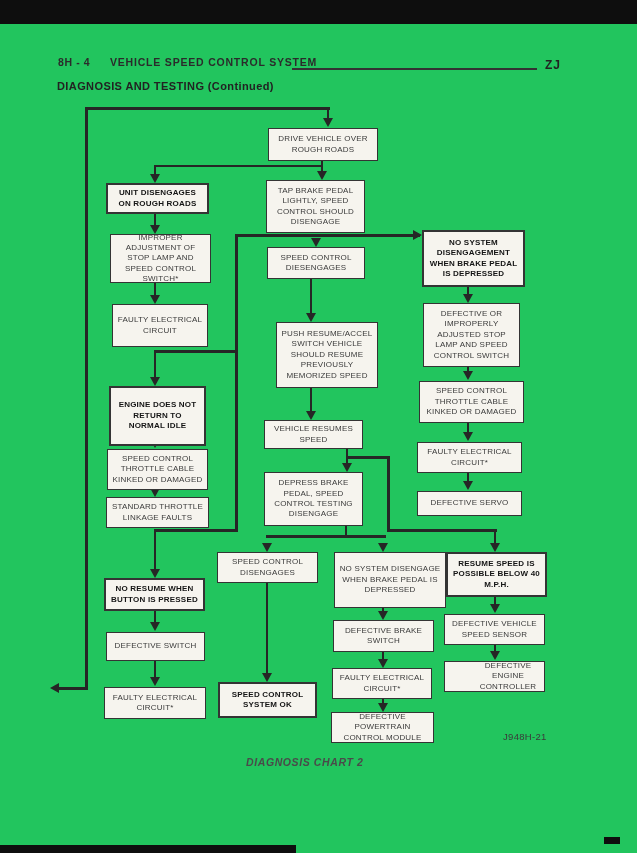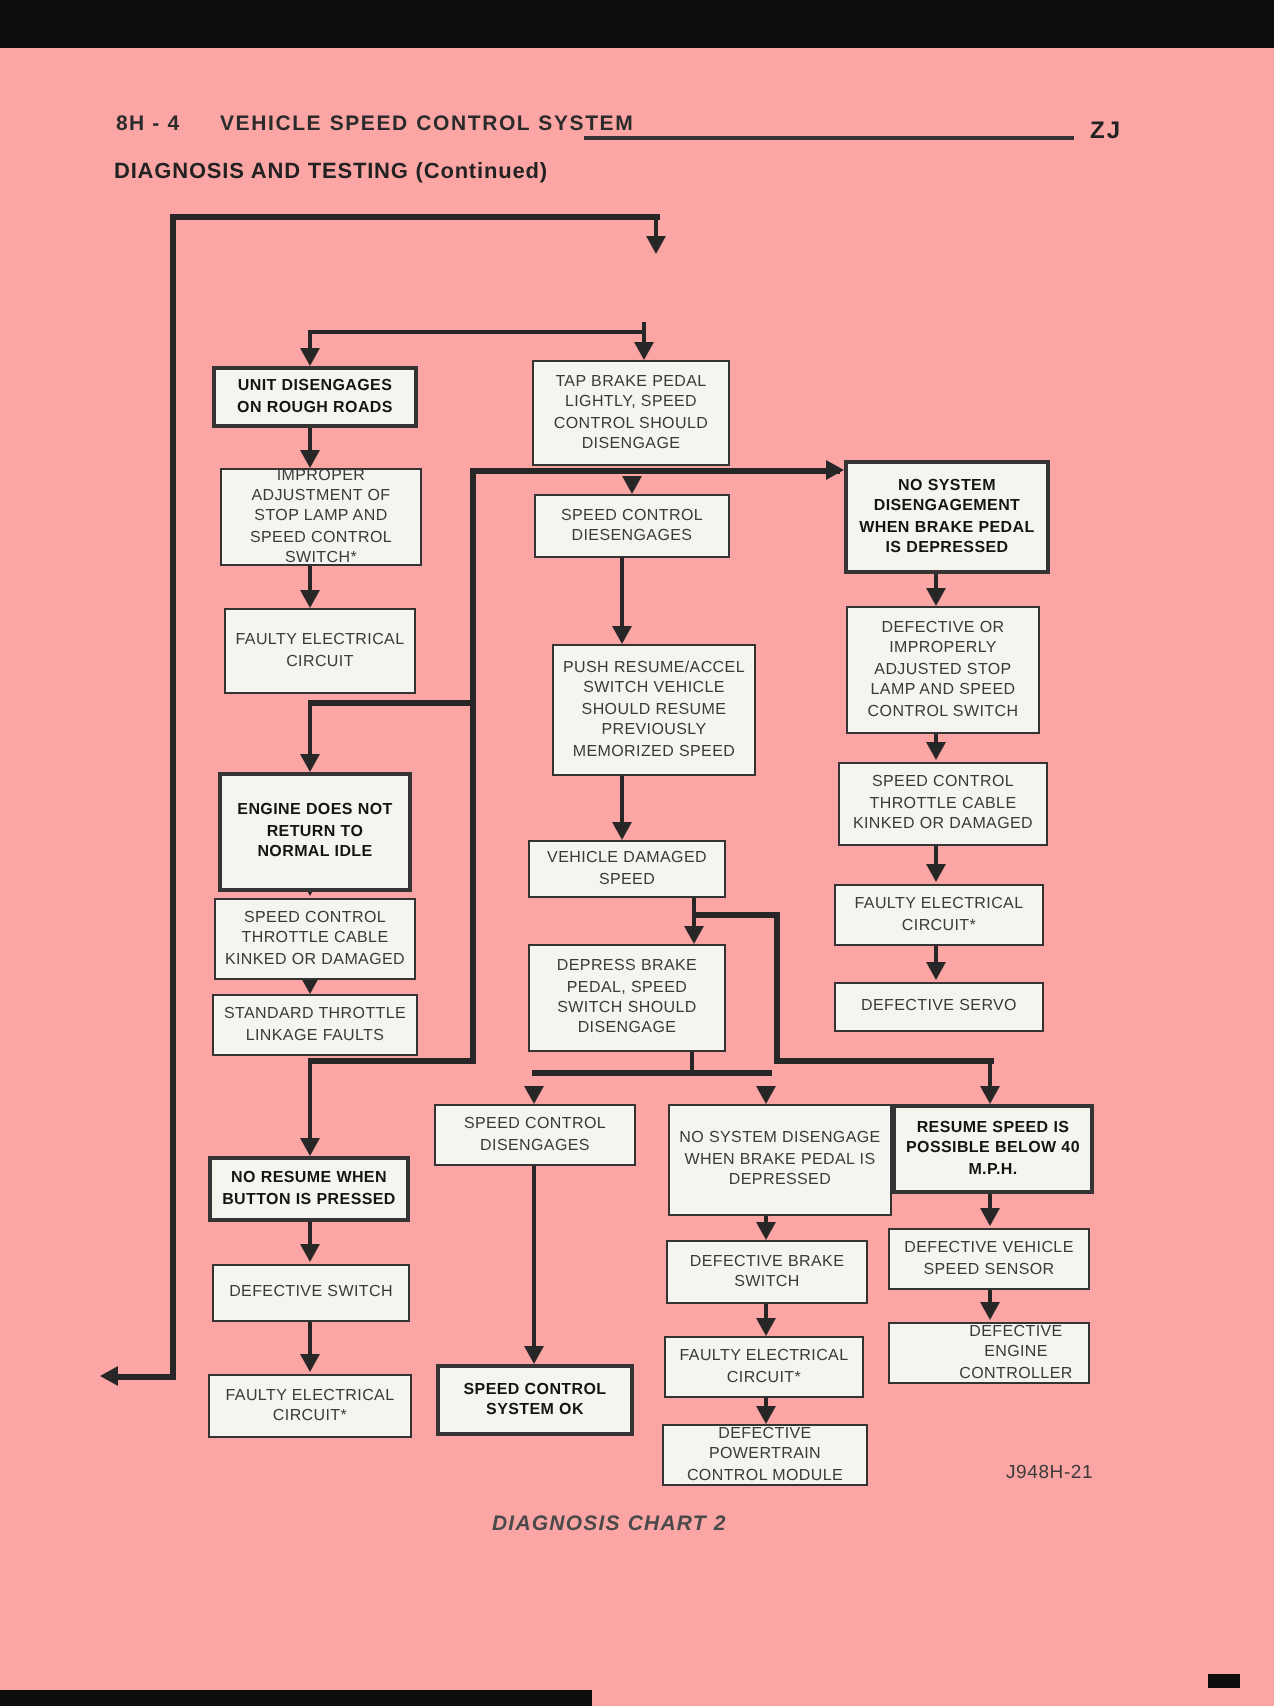--- a/index.html
+++ b/index.html
@@ -1,16 +1,16 @@
 <!DOCTYPE html>
 <html><head>
 <meta charset="utf-8">
 <style>
   html,body{margin:0;padding:0;background:#e8e6e0;}
-  #page{position:relative;width:637px;height:853px;background:#fca5a5;overflow:hidden;
+  #page{position:relative;width:637px;height:853px;background:#22c55e;overflow:hidden;
         font-family:"Liberation Sans",sans-serif;}
   .scanbar{position:absolute;background:#0e0e0e;}
   .hdr-code{position:absolute;left:58px;top:56px;font-size:10.5px;font-weight:bold;color:#2b2b2b;letter-spacing:.6px;}
   .hdr-title{position:absolute;left:110px;top:56px;font-size:10.5px;font-weight:bold;color:#2b2b2b;letter-spacing:.8px;}
   .hdr-model{position:absolute;left:545px;top:58px;font-size:12px;font-weight:bold;color:#222;letter-spacing:1px;}
   .hdr-sub{position:absolute;left:57px;top:80px;font-size:11px;font-weight:bold;color:#222;letter-spacing:.4px;}
   .rule{position:absolute;background:#333;}
   .node{position:absolute;background:#f6f4ee;border:1.6px solid #343434;box-sizing:border-box;
         display:flex;align-items:center;justify-content:center;text-align:center;
         font-size:8px;line-height:1.3;letter-spacing:.2px;color:#3a3a3a;padding:2px 4px;}
@@ -112,20 +112,23 @@
 
   <div class="vline" style="left:154px;top:611px;width:2px;height:12px;"></div>
   <div class="arr-d" style="left:150px;top:622px;"></div>
   <div class="vline" style="left:154px;top:661px;width:2px;height:17px;"></div>
   <div class="arr-d" style="left:150px;top:677px;"></div>
 
   <div class="vline" style="left:154px;top:430px;width:2px;height:10px;"></div>
   <div class="arr-d" style="left:150px;top:439px;"></div>
   <div class="arr-d" style="left:150px;top:488px;"></div>
 
+  <div class="node" style="left:268px;top:128px;width:110px;height:33px;">
+      <span>DRIVE VEHICLE OVER ROUGH ROADS</span>
+    </div>
   <div class="node" style="left:266px;top:180px;width:99px;height:53px;">
       <span>TAP BRAKE PEDAL LIGHTLY, SPEED CONTROL SHOULD DISENGAGE</span>
     </div>
   <div class="node em" style="left:106px;top:183px;width:103px;height:31px;">
       <span>UNIT DISENGAGES ON ROUGH ROADS</span>
     </div>
   <div class="node" style="left:110px;top:234px;width:101px;height:49px;">
       <span>IMPROPER ADJUSTMENT OF STOP LAMP AND SPEED CONTROL SWITCH*</span>
     </div>
   <div class="node" style="left:112px;top:304px;width:96px;height:43px;">
@@ -155,24 +158,24 @@
   <div class="node em" style="left:109px;top:386px;width:97px;height:60px;">
       <span>ENGINE DOES NOT RETURN TO NORMAL IDLE</span>
     </div>
   <div class="node" style="left:107px;top:449px;width:101px;height:41px;">
       <span>SPEED CONTROL THROTTLE CABLE KINKED OR DAMAGED</span>
     </div>
   <div class="node" style="left:106px;top:497px;width:103px;height:31px;">
       <span>STANDARD THROTTLE LINKAGE FAULTS</span>
     </div>
   <div class="node" style="left:264px;top:420px;width:99px;height:29px;">
-      <span>VEHICLE DAMAGED SPEED</span>
+      <span>VEHICLE RESUMES SPEED</span>
     </div>
   <div class="node" style="left:264px;top:472px;width:99px;height:54px;">
-      <span>DEPRESS BRAKE PEDAL, SPEED SWITCH SHOULD DISENGAGE</span>
+      <span>DEPRESS BRAKE PEDAL, SPEED CONTROL TESTING DISENGAGE</span>
     </div>
   <div class="node em" style="left:104px;top:578px;width:101px;height:33px;">
       <span>NO RESUME WHEN BUTTON IS PRESSED</span>
     </div>
   <div class="node" style="left:106px;top:632px;width:99px;height:29px;">
       <span>DEFECTIVE SWITCH</span>
     </div>
   <div class="node" style="left:104px;top:687px;width:102px;height:32px;">
       <span>FAULTY ELECTRICAL CIRCUIT*</span>
     </div>

